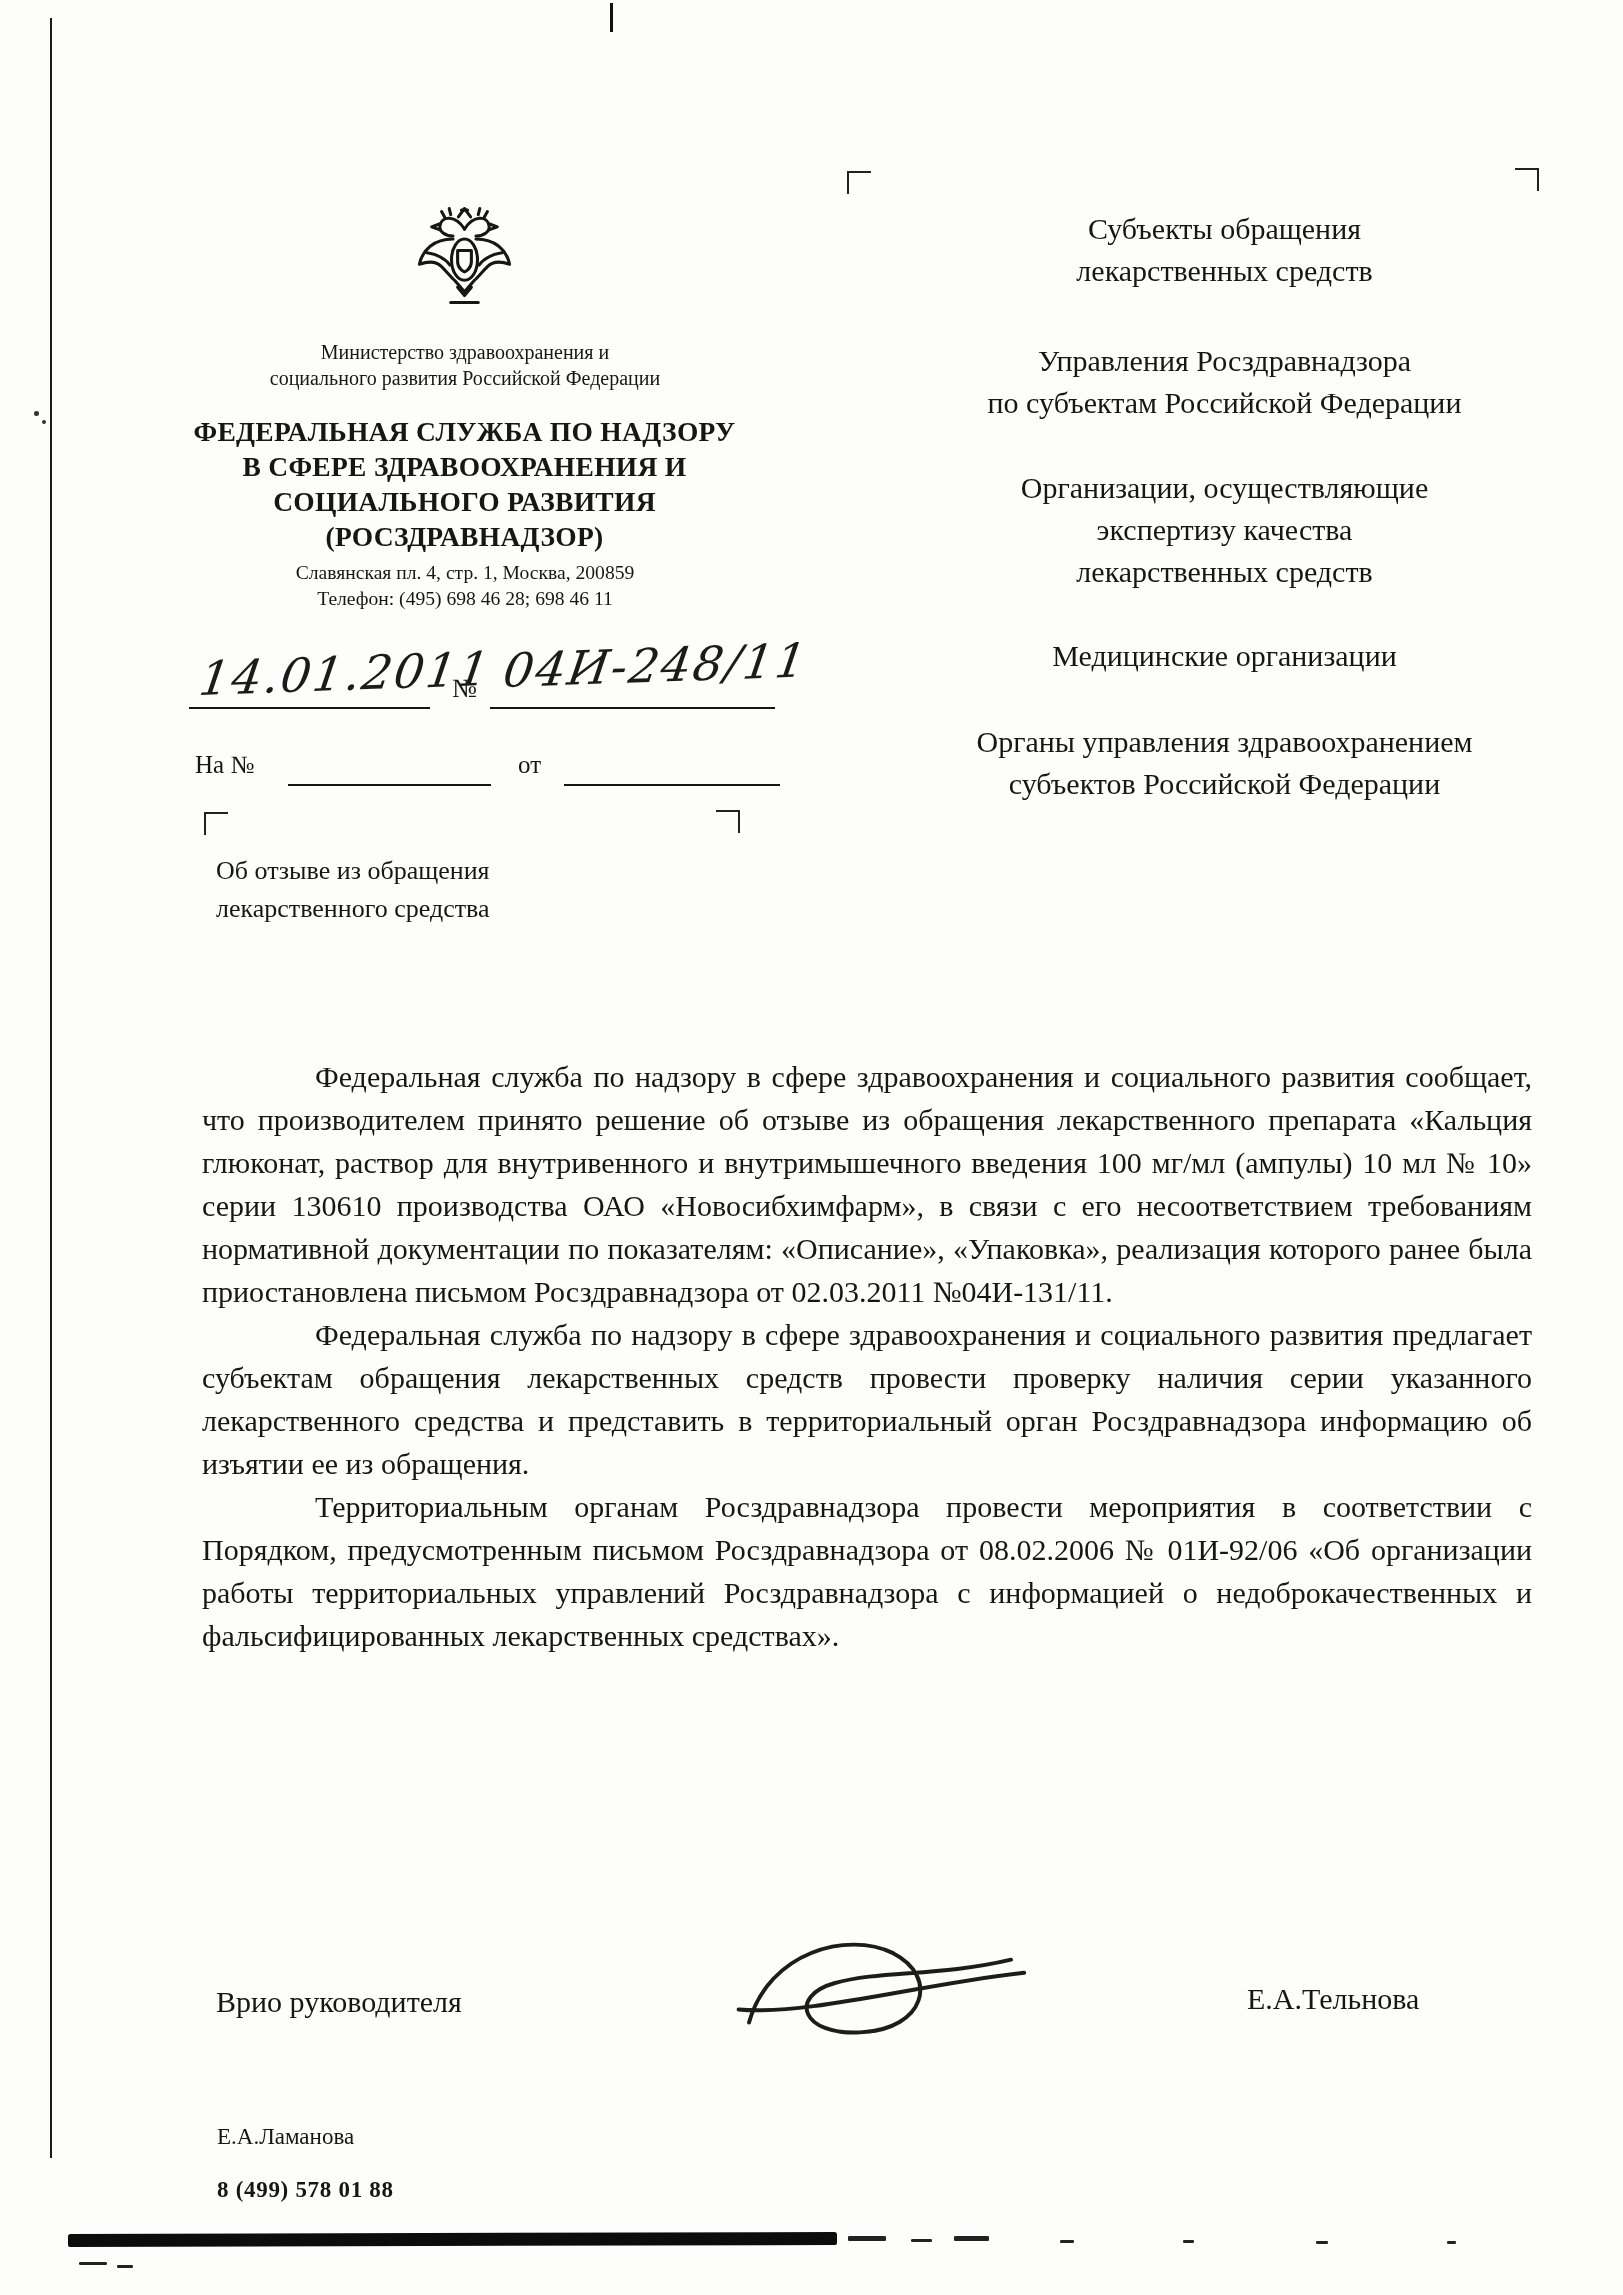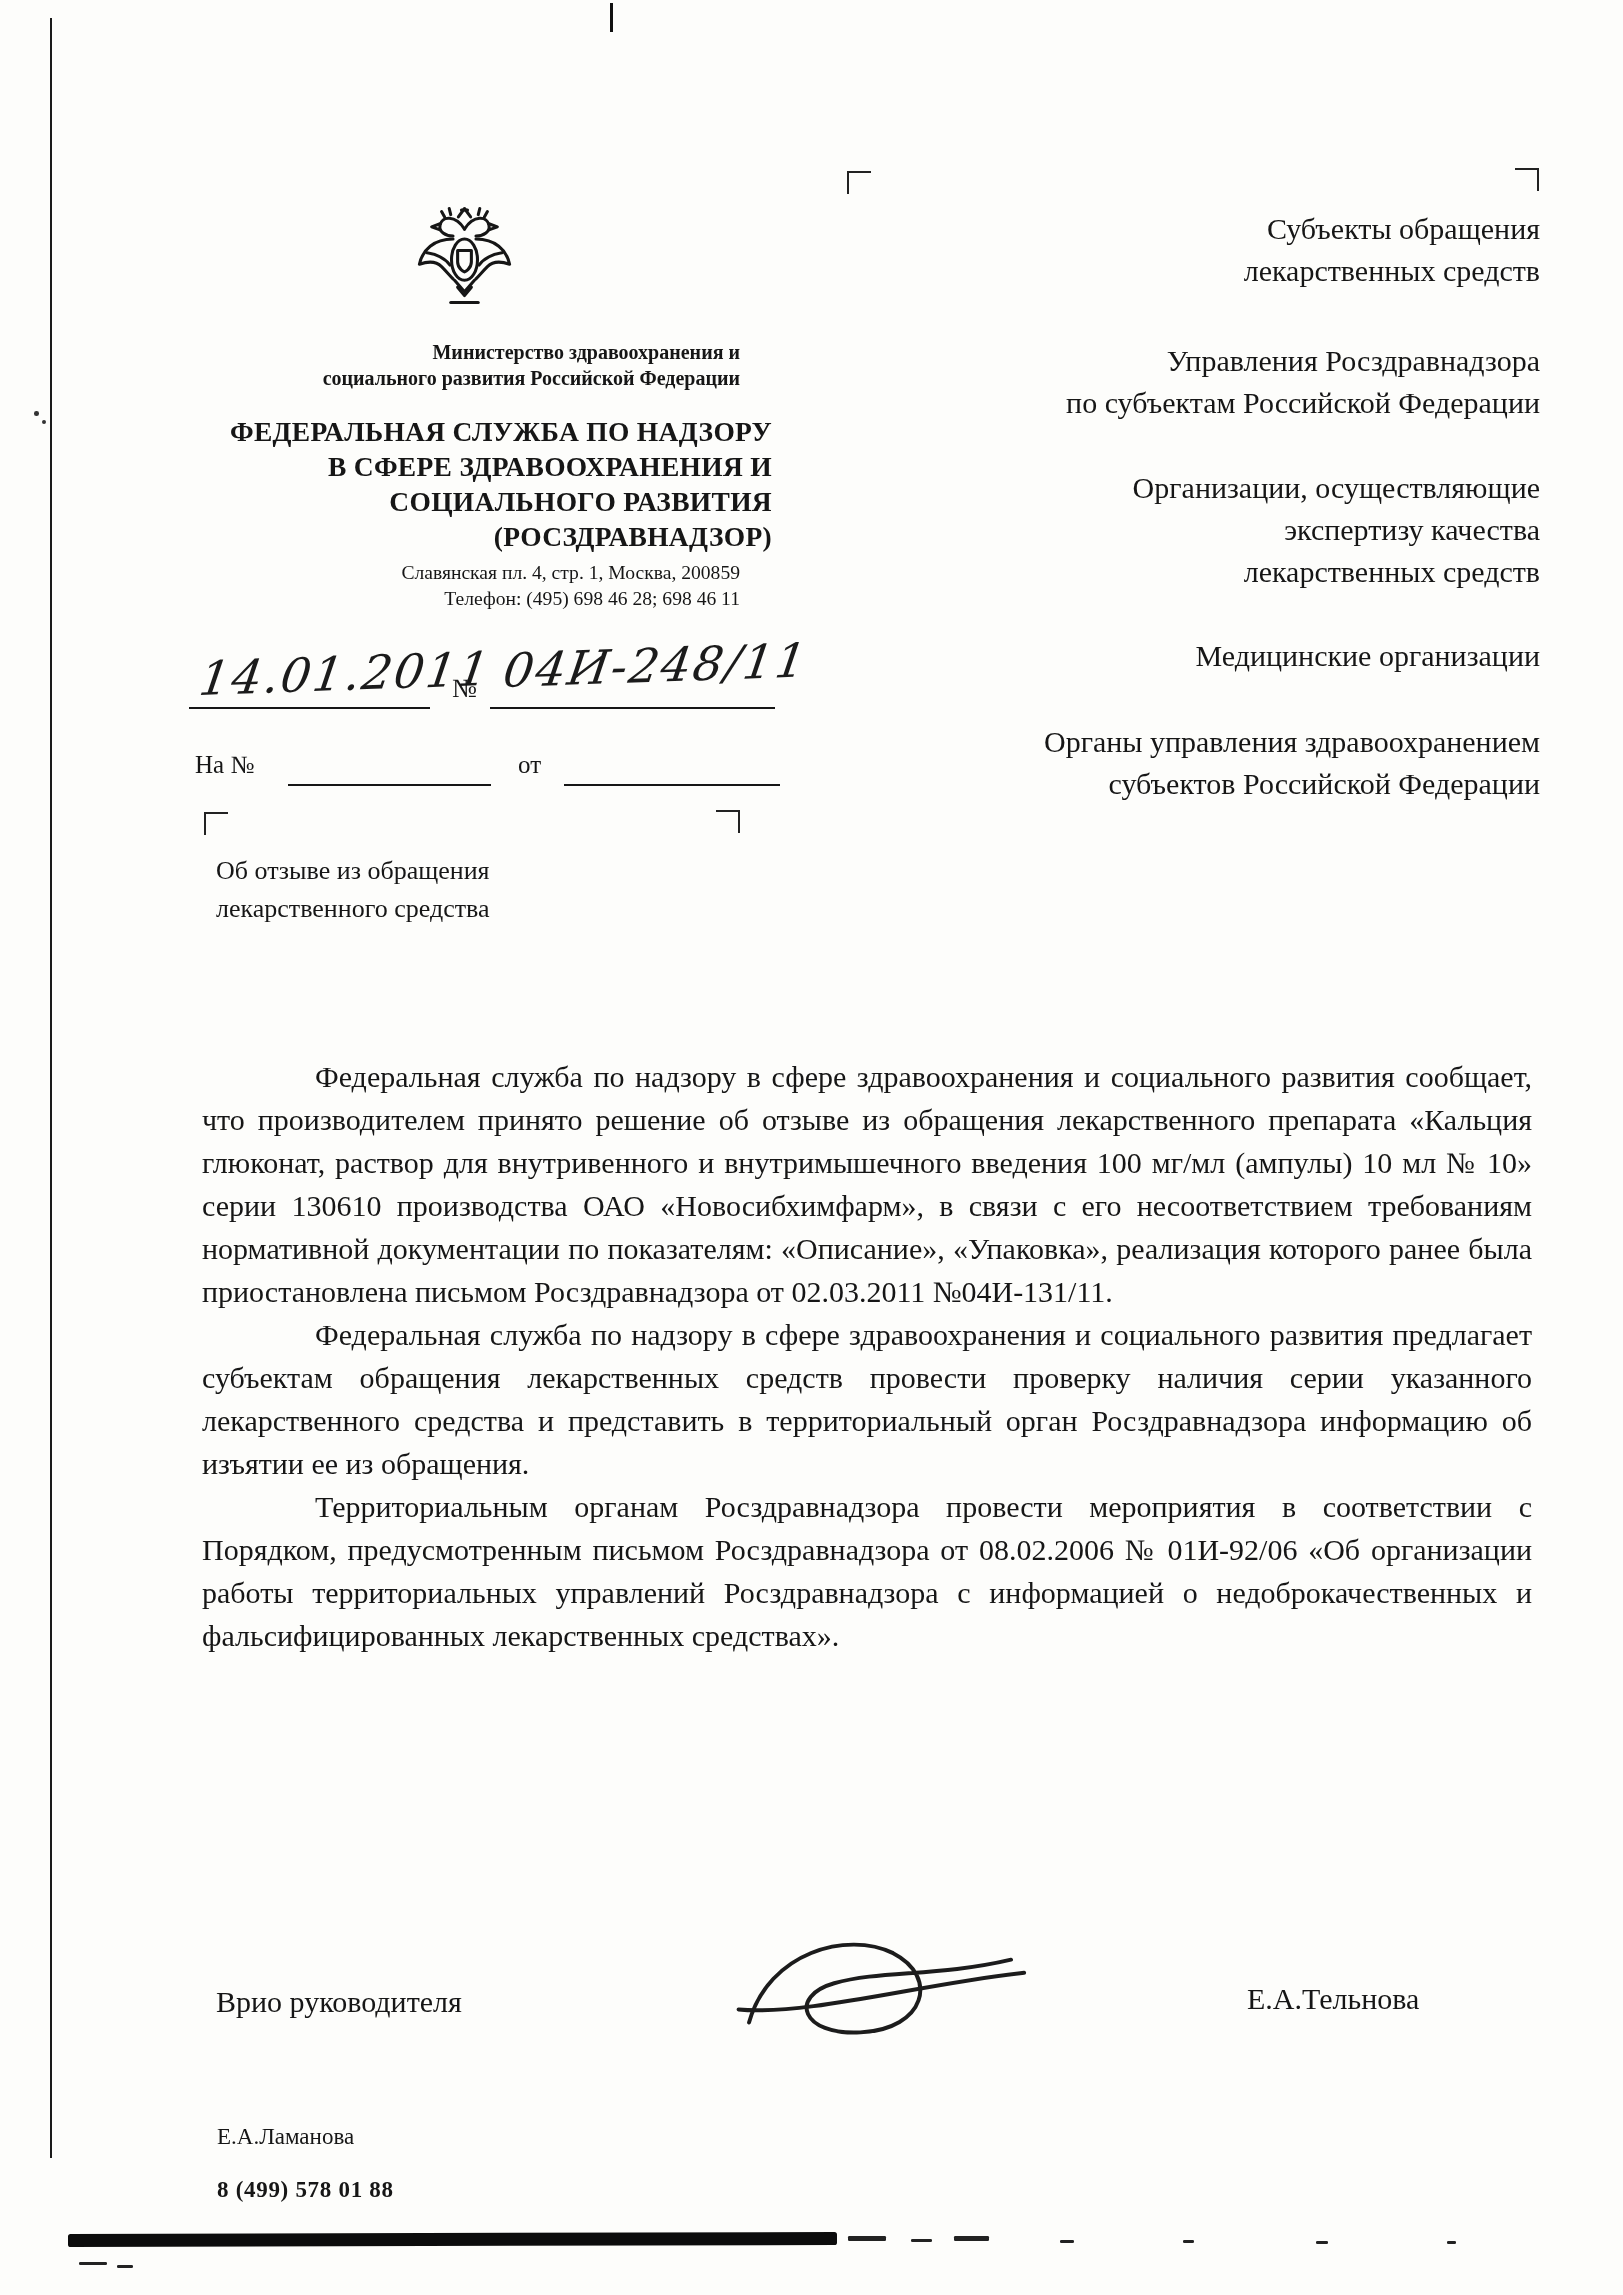--- a/index.html
+++ b/index.html
@@ -6,37 +6,37 @@
   .page {
     position:relative;
     width:1623px; height:2295px;
     background:#fdfdfb;
     font-family:"Liberation Serif", serif;
     color:#161616;
     overflow:hidden;
   }
   .abs { position:absolute; }
   .preline { white-space:pre-line; }
-  .center { text-align:right; }
+  .center { text-align:center; }
 
   
   .scan-left-line { left:50px; top:18.3px; width:2px; height:2140px; background:#1a1a1a; }
   .scan-top-tick  { left:610px; top:2.6px; width:2.6px; height:29px; background:#111; }
   .scan-dot { background:#333; border-radius:50%; }
   .scan-bottom-bar { left:68px; top:2233px; width:769px; height:13px; background:#0c0c0c; border-radius:2.6px; transform:rotate(-0.15deg); }
   .scan-dash { background:#222; border-radius:1.3px; }
 
   
   .crop { width:22px; height:21px; }
   .crop-tl { border-top:2px solid #222; border-left:2px solid #222; }
   .crop-tr { border-top:2px solid #222; border-right:2px solid #222; }
 
   
   .emblem { left:411px; top:199px; width:107px; height:126px; }
-  .ministry { left:190px; top:340px; width:550px; font-weight:bold; font-size:20px; line-height:25.5px; }
+  .ministry { left:190px; top:340px; width:550px; font-weight:normal; font-size:20px; line-height:25.5px; }
   .service  { left:157px; top:414px; width:615px; font-weight:bold; font-size:27.5px; line-height:35px; letter-spacing:0.3px; }
   .lh-address { left:190px; top:560px; width:550px; font-size:19.6px; line-height:26px; }
   .lh-phone   { left:190px; top:586px; width:550px; font-size:19.6px; line-height:26px; }
 
   
   .hand {
     font-family:"DejaVu Serif", serif;
     font-style:italic;
     color:#1b1b1b;
     letter-spacing:2px;

